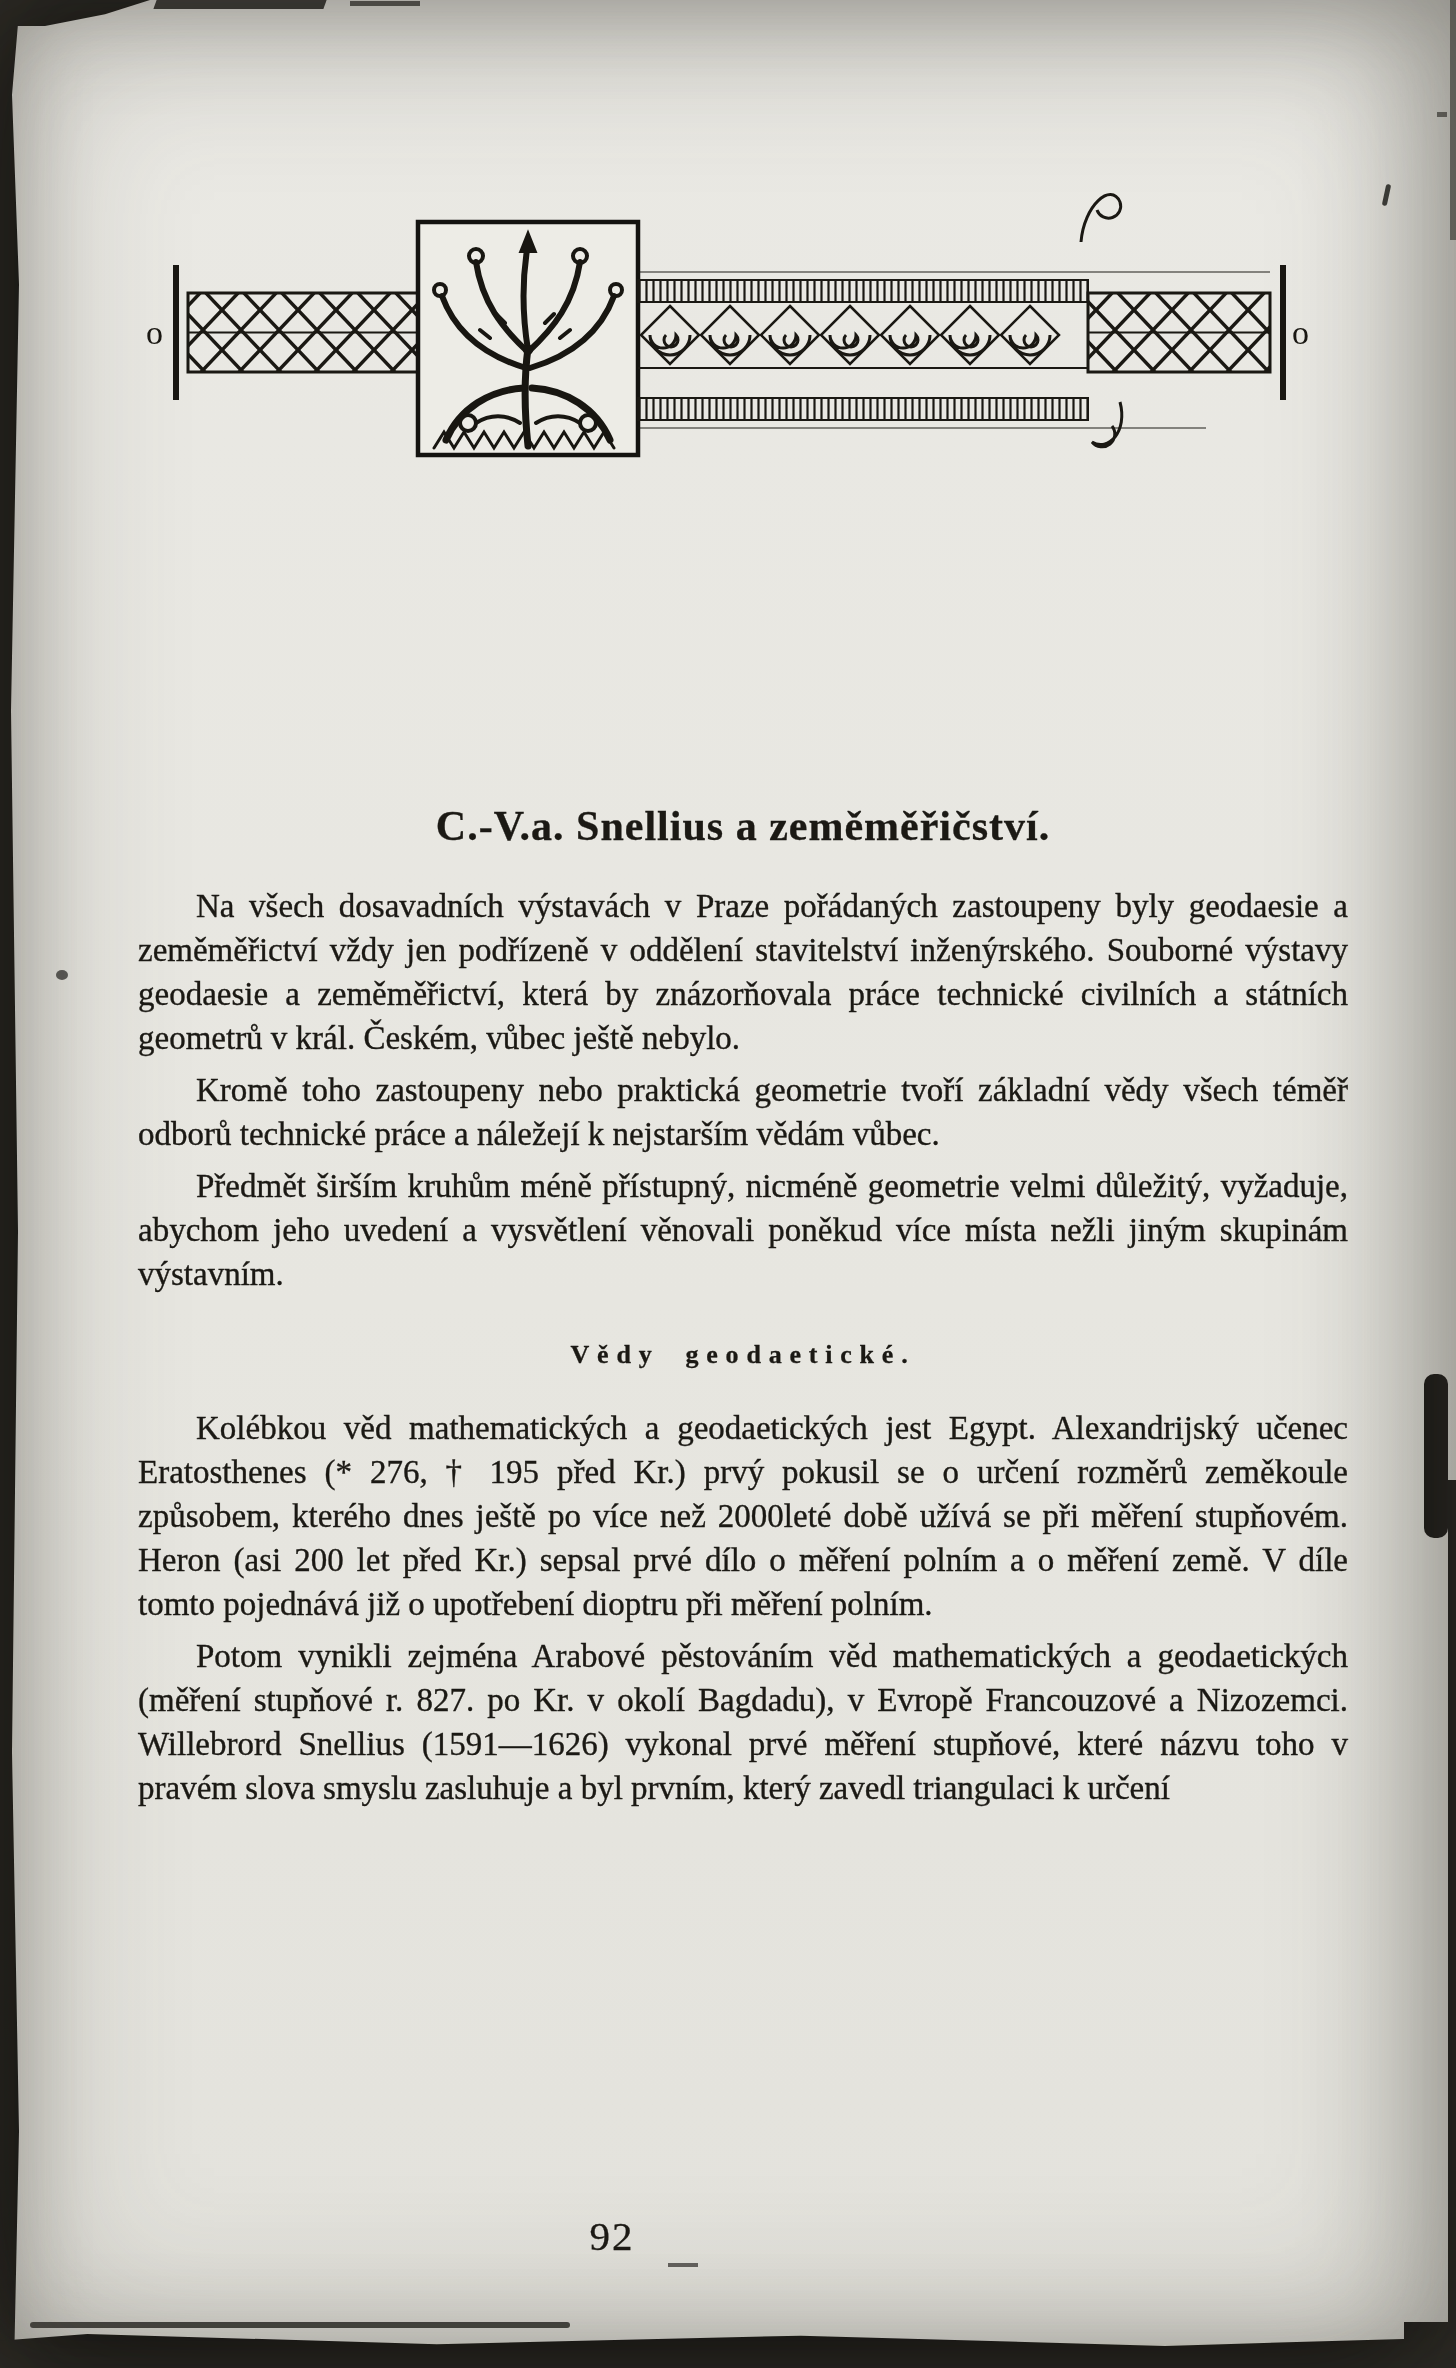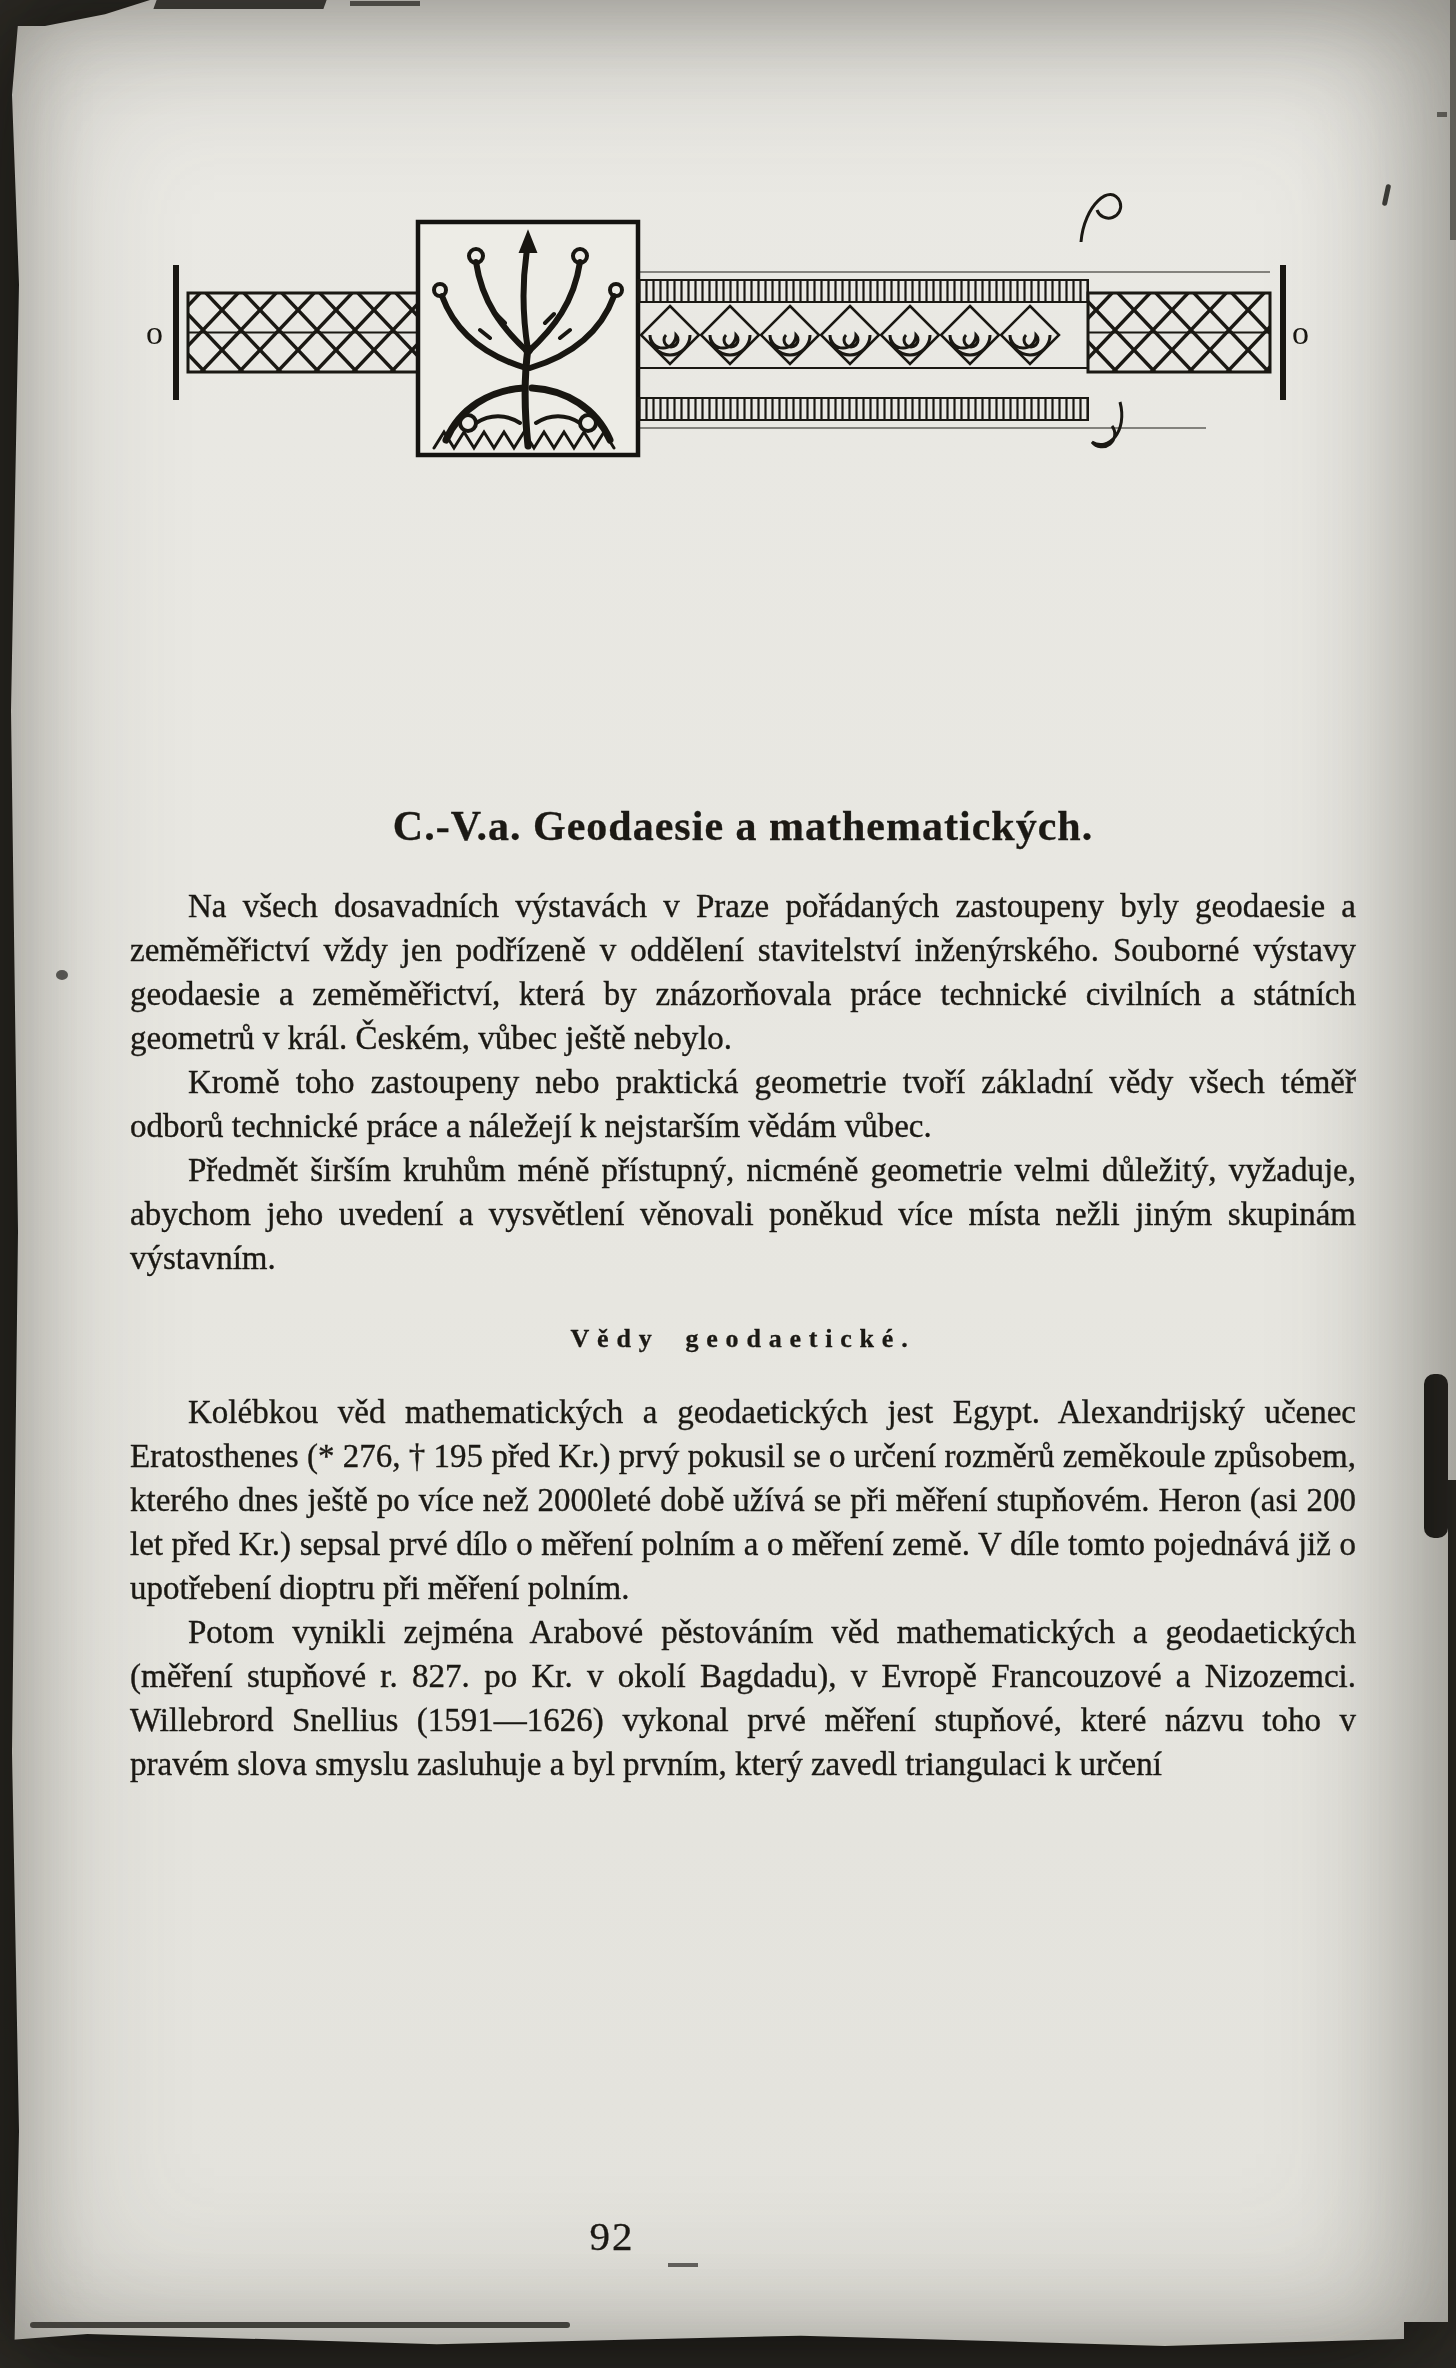--- a/index.html
+++ b/index.html
@@ -68,21 +68,21 @@
   .title {
     margin: 0 0 34px 0;
     font-size: 42px;
     font-weight: bold;
     text-align: center;
     letter-spacing: 1px;
     -webkit-text-stroke: 0.3px #1b1914;
   }
 
   .content p {
-    margin: 0;
+    margin: 8px;
     font-size: 33px;
     line-height: 44px;
     text-align: justify;
     text-indent: 58px;
     -webkit-text-stroke: 0.35px #1b1914;
   }
 
   .subheading {
     margin: 44px 0 36px 0;
     font-size: 26px;
@@ -192,21 +192,21 @@
       <g>
         <rect x="942" y="143" width="182" height="79" fill="url(#xhatch)" stroke="#1a1813" stroke-width="3"></rect>
         <line x1="942" y1="182.5" x2="1124" y2="182.5" stroke="#1a1813" stroke-width="2"></line>
       </g>
       <rect x="1134" y="115" width="6" height="135" fill="#1a1813"></rect>
       <text x="1146" y="194" font-size="34" fill="#1a1813">o</text>
     </svg>
   </div>
 
   <div class="content">
-    <h1 class="title">C.-V.a. Geodaesie a mathematických.</h1>
+    <h1 class="title">C.-V.a. Snellius a zeměměřičství.</h1>
 
     <p>Na všech dosavadních výstavách v Praze pořádaných zastoupeny byly geodaesie a zeměměřictví vždy jen podřízeně v oddělení stavitelství inženýrského. Souborné výstavy geodaesie a zeměměřictví, která by znázorňovala práce technické civilních a státních geometrů v král. Českém, vůbec ještě nebylo.</p>
     <p>Kromě toho zastoupeny nebo praktická geometrie tvoří základní vědy všech téměř odborů technické práce a náležejí k nejstarším vědám vůbec.</p>
     <p>Předmět širším kruhům méně přístupný, nicméně geometrie velmi důležitý, vyžaduje, abychom jeho uvedení a vysvětlení věnovali poněkud více místa nežli jiným skupinám výstavním.</p>
 
     <h2 class="subheading">Vědy geodaetické.</h2>
 
     <p>Kolébkou věd mathematických a geodaetických jest Egypt. Alexandrijský učenec Eratosthenes (* 276, † 195 před Kr.) prvý pokusil se o určení rozměrů zeměkoule způsobem, kterého dnes ještě po více než 2000leté době užívá se při měření stupňovém. Heron (asi 200 let před Kr.) sepsal prvé dílo o měření polním a o měření země. V díle tomto pojednává již o upotřebení dioptru při měření polním.</p>
     <p>Potom vynikli zejména Arabové pěstováním věd mathematických a geodaetických (měření stupňové r. 827. po Kr. v okolí Bagdadu), v Evropě Francouzové a Nizozemci. Willebrord Snellius (1591—1626) vykonal prvé měření stupňové, které názvu toho v pravém slova smyslu zasluhuje a byl prvním, který zavedl triangulaci k určení</p>
   </div>

